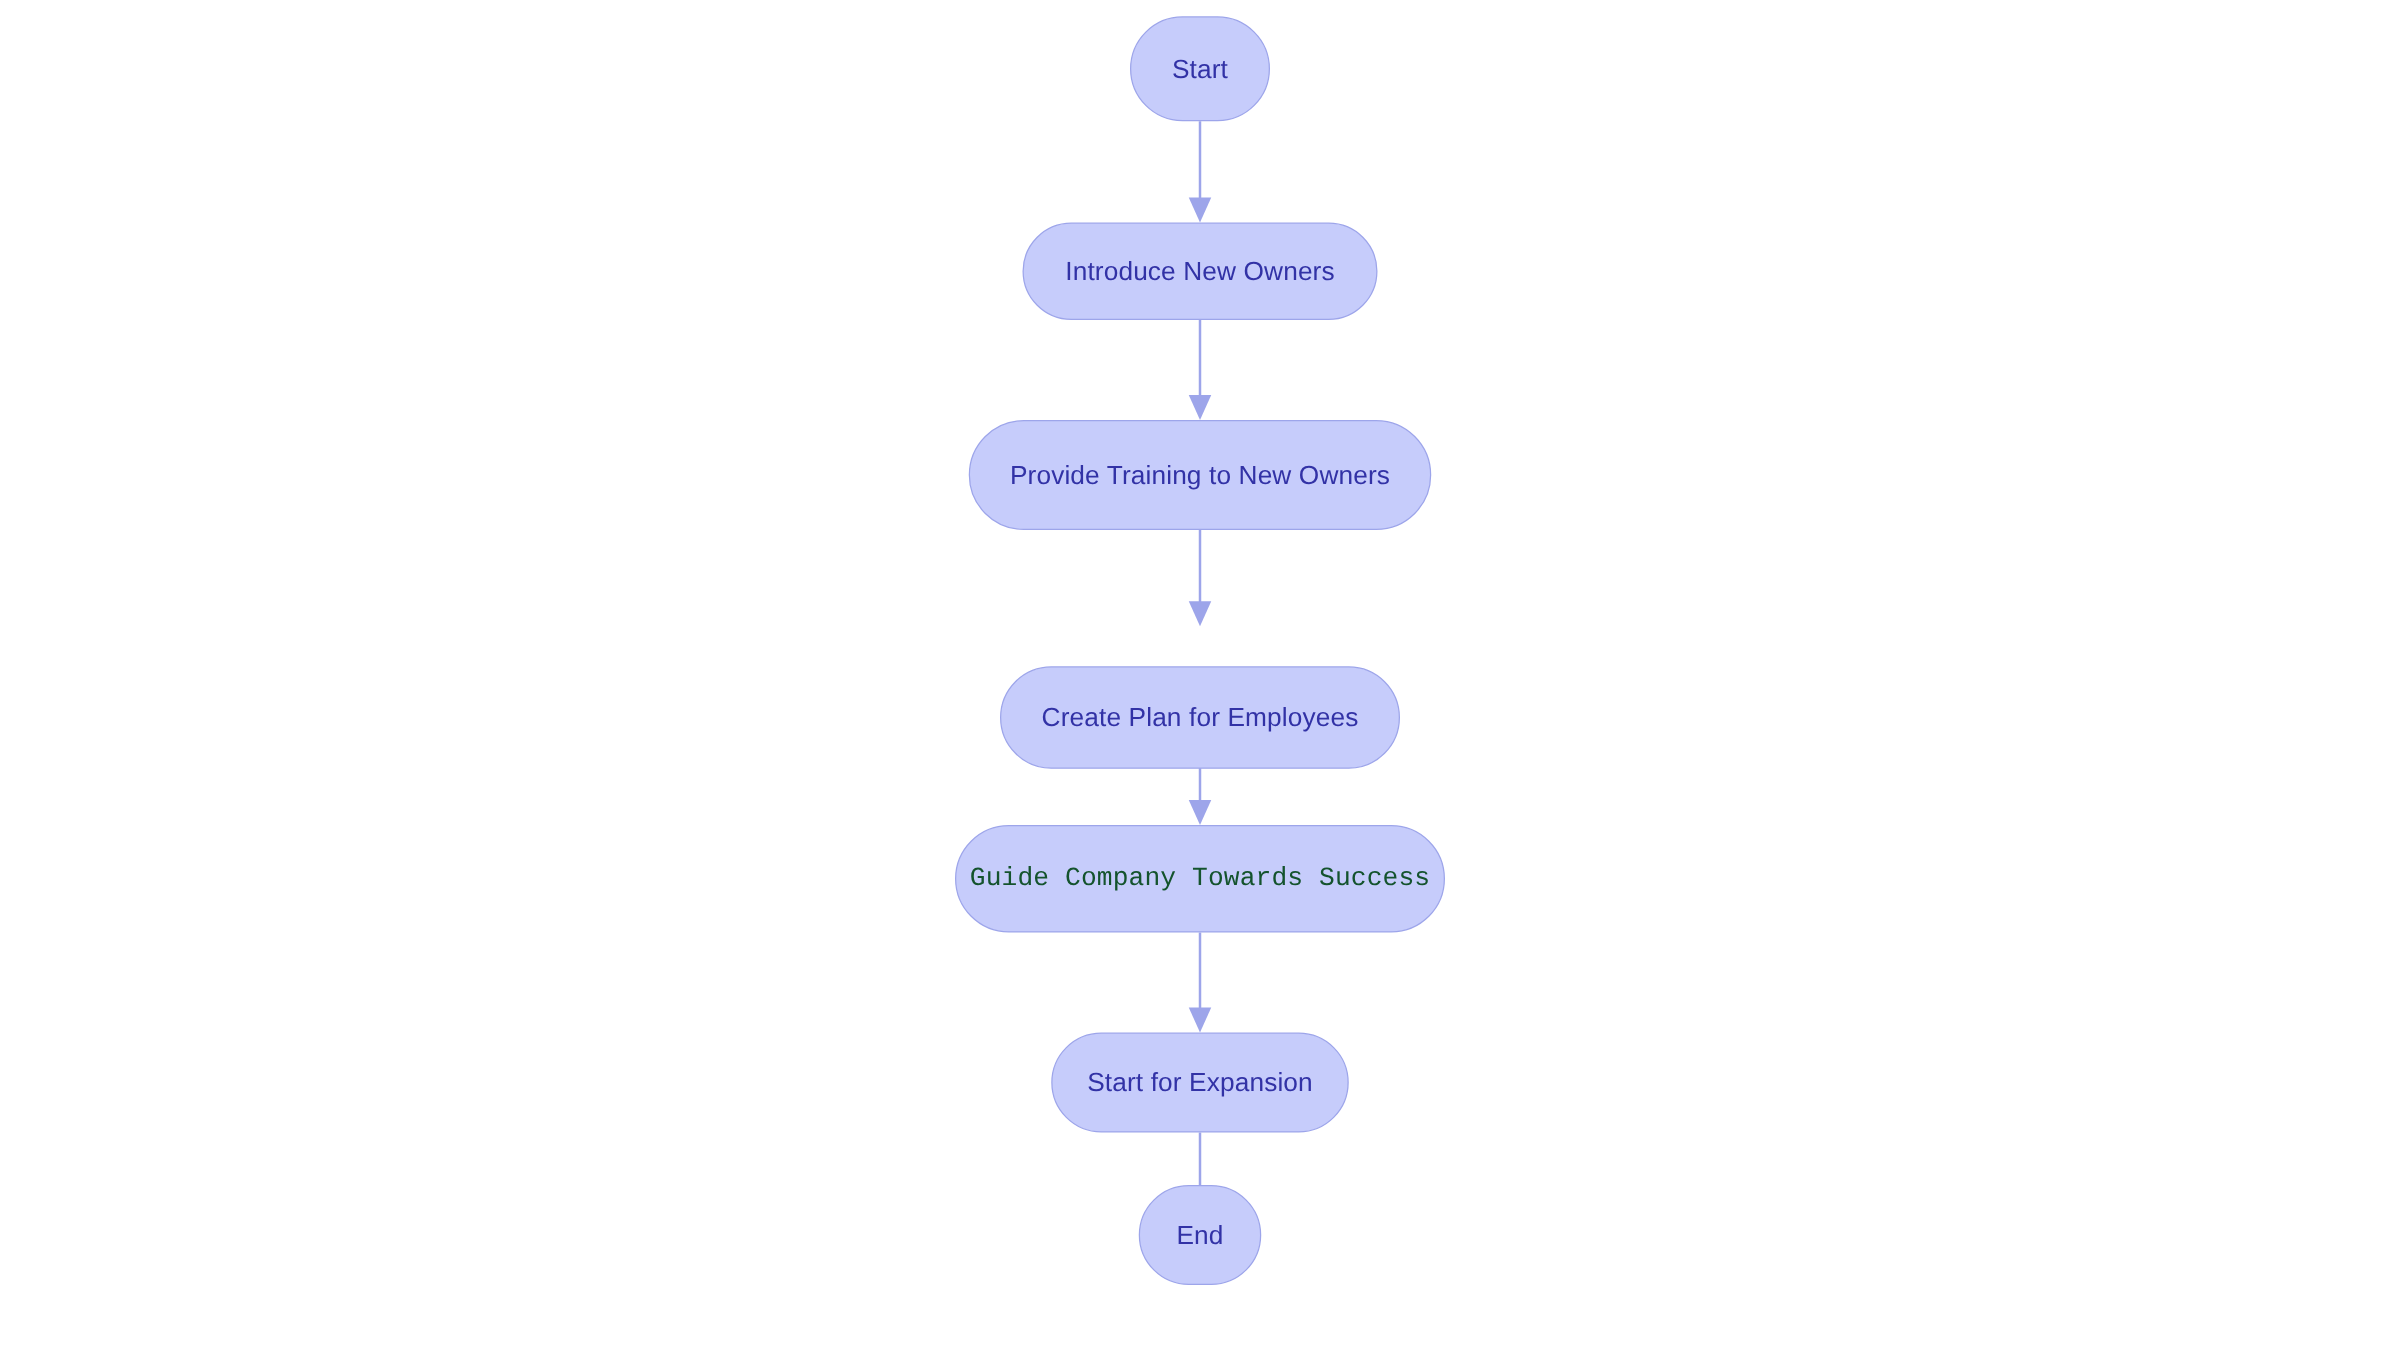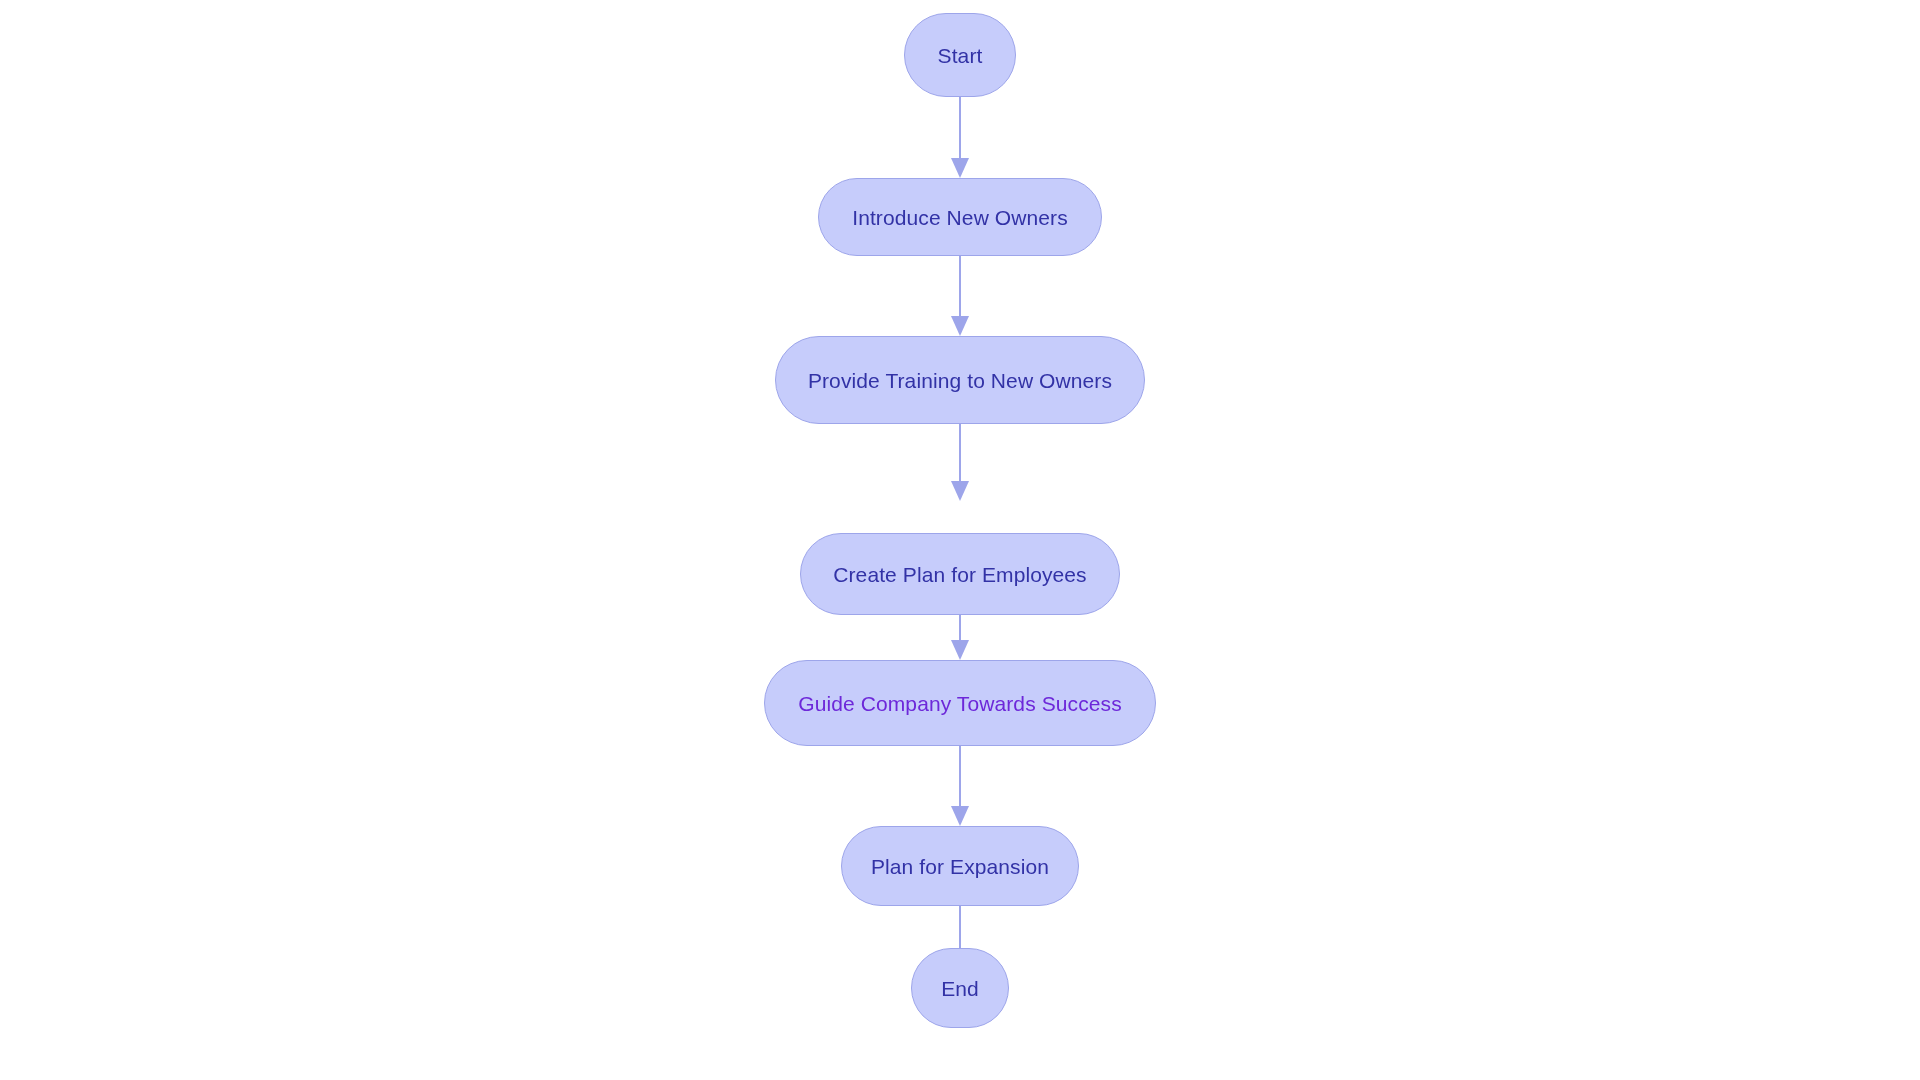--- a/index.html
+++ b/index.html
@@ -105,23 +105,23 @@
       <div class="flow-node" style="left: 960px; top: 380px; width: 370px; height: 88px; background: rgb(198, 204, 251); border-color: rgb(157, 165, 234);">
         <span class="flow-node-label" style="color: rgb(50, 50, 166);">Provide Training to New Owners</span>
       </div>
       <div class="flow-node" style="left: 960px; top: 217px; width: 284px; height: 78px; background: rgb(198, 204, 251); border-color: rgb(157, 165, 234);">
         <span class="flow-node-label" style="color: rgb(50, 50, 166);">Introduce New Owners</span>
       </div>
       <div class="flow-node" style="left: 960px; top: 574px; width: 320px; height: 82px; background: rgb(198, 204, 251); border-color: rgb(157, 165, 234);">
         <span class="flow-node-label" style="color: rgb(50, 50, 166);">Create Plan for Employees</span>
       </div>
       <div class="flow-node" style="left: 960px; top: 703px; width: 392px; height: 86px; background: rgb(198, 204, 251); border-color: rgb(157, 165, 234);">
-        <span class="flow-node-label" style="color: #6d28d9;">Guide Company Towards Success</span>
+        <span class="flow-node-label" style="color: #14532d; font-family: Liberation Mono, monospace;">Guide Company Towards Success</span>
       </div>
       <div class="flow-node" style="left: 960px; top: 866px; width: 238px; height: 80px; background: rgb(198, 204, 251); border-color: rgb(157, 165, 234);">
-        <span class="flow-node-label" style="color: rgb(50, 50, 166);">Plan for Expansion</span>
+        <span class="flow-node-label" style="color: rgb(50, 50, 166);">Start for Expansion</span>
       </div>
       <div class="flow-node" style="left: 960px; top: 988px; width: 98px; height: 80px; background: rgb(198, 204, 251); border-color: rgb(157, 165, 234);">
         <span class="flow-node-label" style="color: rgb(50, 50, 166);">End</span>
       </div>
     </div>
 
 </div>
 
 </body></html>

